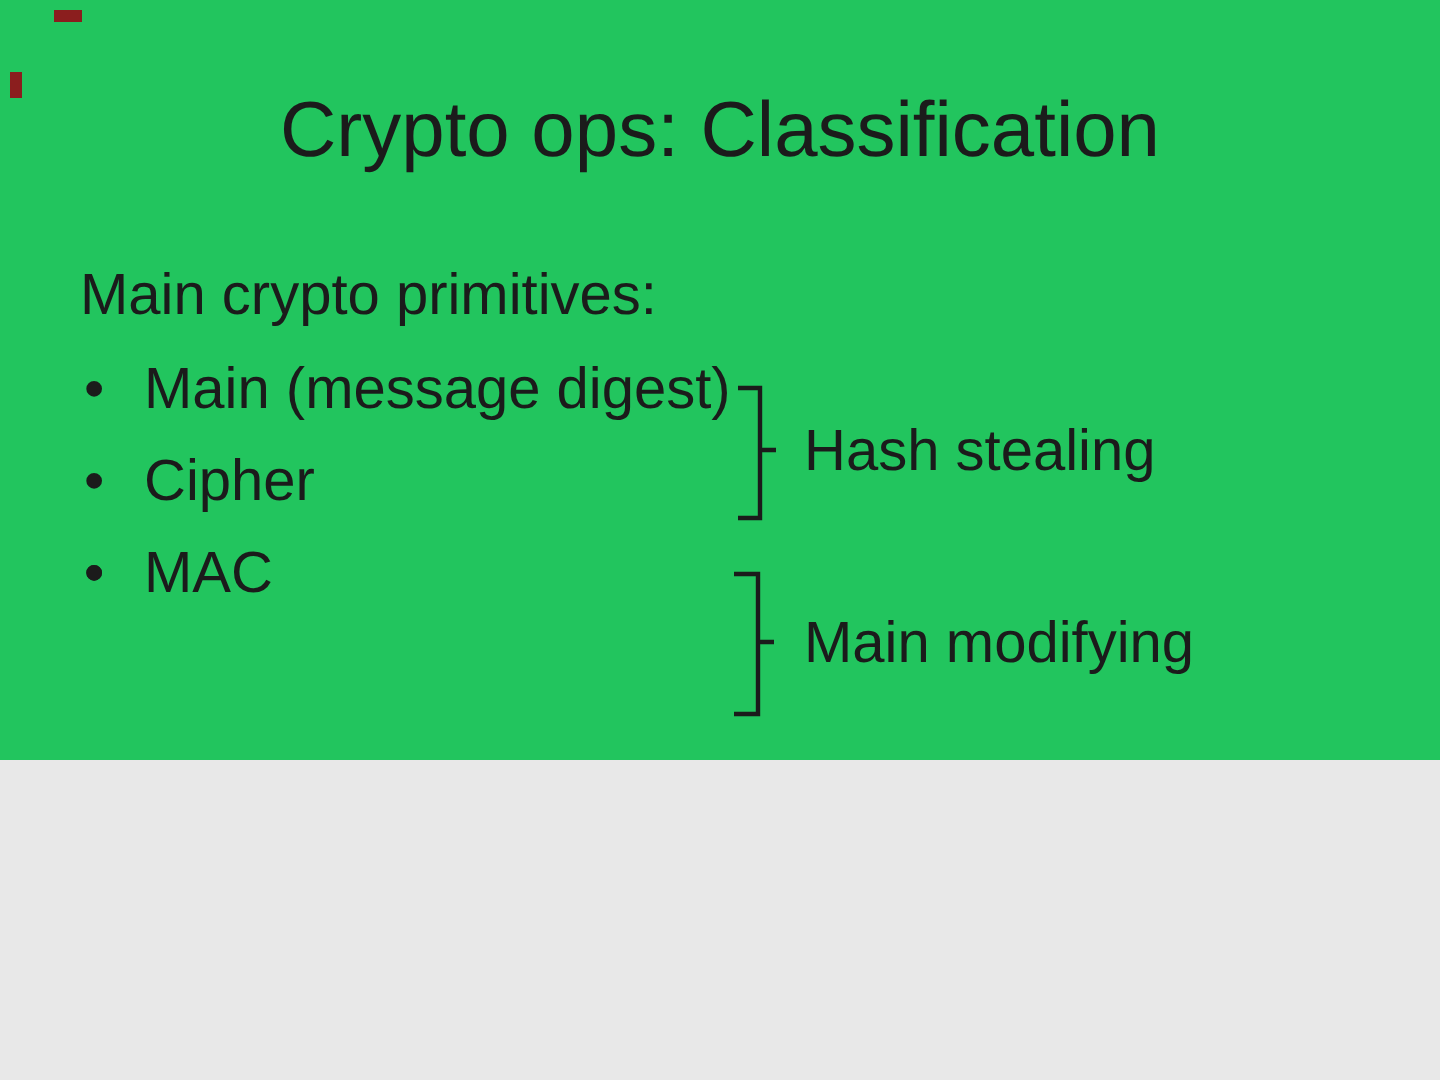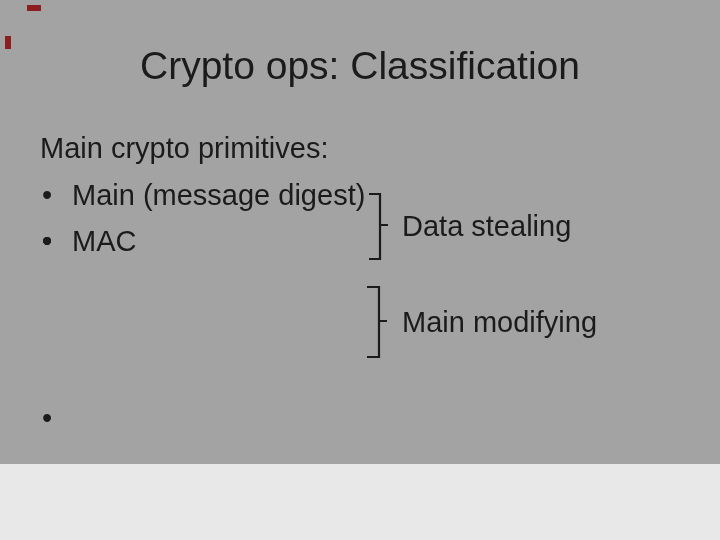--- a/index.html
+++ b/index.html
@@ -3,22 +3,22 @@
 <meta charset="utf-8">
 <style>
   html, body {
     margin: 0;
     padding: 0;
     background: #e8e8e8;
   }
   .slide {
     position: relative;
     width: 720px;
-    height: 464px;
-    background: #a3a3a3;
+    height: 380px;
+    background: #22c55e;
     overflow: hidden;
     font-family: "Liberation Sans", sans-serif;
     color: #1b1b1b;
   }
   .corner-mark {
     position: absolute;
     background: #8b1e1e;
   }
   .corner-mark.horizontal {
     left: 27px; top: 5px; width: 14px; height: 6px;
@@ -102,37 +102,38 @@
 
   <div class="intro">Main crypto primitives:</div>
 
   <ul class="primitives">
     <li>
       <span class="bullet">•</span>
       <span>Main (message digest)</span>
     </li>
     <li>
       <span class="bullet">•</span>
+      <span>Cipher</span>
     </li>
     <li>
       <span class="bullet">•</span>
     </li>
     <li>
       <span class="bullet">•</span>
       <span>MAC</span>
     </li>
   </ul>
 
   <svg class="bracket-layer" viewBox="0 0 720 540" xmlns="http://www.w3.org/2000/svg">
     <g fill="none" stroke="#1b1b1b" stroke-width="2.2">
       <path d="M369 194 H380 V259 H369 M380 225 H388"></path>
       <path d="M367 287 H379 V357 H367 M379 321 H387"></path>
     </g>
   </svg>
 
-  <div class="group-label stealing">Data stealing</div>
+  <div class="group-label stealing">Hash stealing</div>
   <div class="group-label modifying">Main modifying</div>
 
   <div class="helper-line">
     <span class="bullet">•</span>
   </div>
 
 </div>
 
 </body></html>

